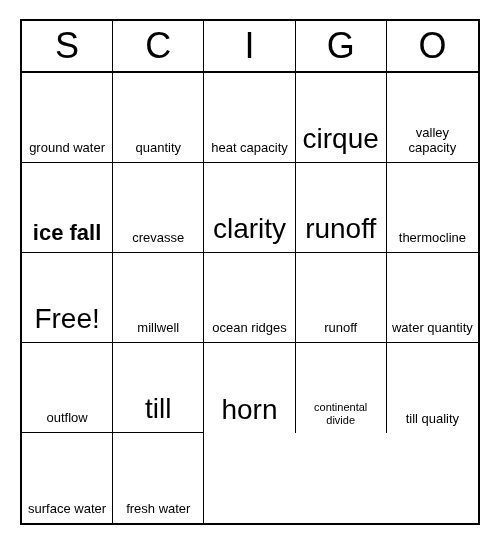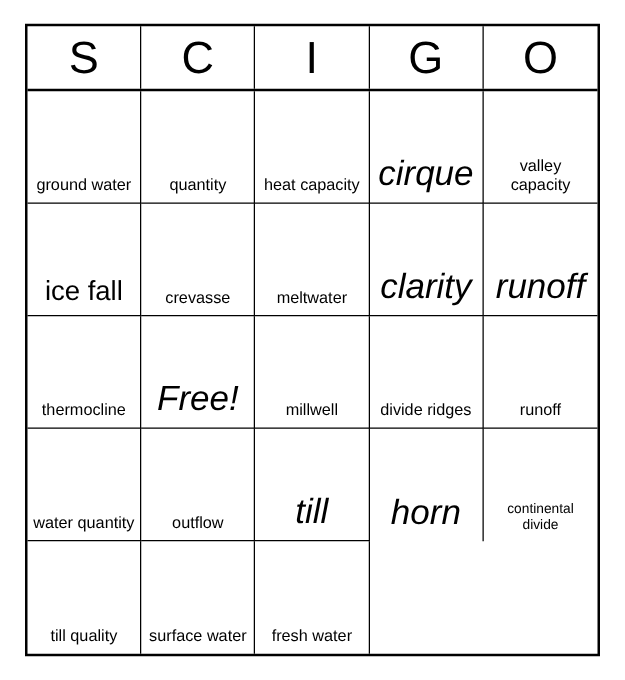--- a/index.html
+++ b/index.html
@@ -55,29 +55,27 @@
       border-right: none;
     }
     .bingo-cell:nth-last-child(-n+5) {
       border-bottom: none;
     }
     .cell-text {
       font-size: 13px;
     }
     .cell-text.large {
       font-size: 22px;
-      font-weight: normal;
+      font-weight: bold;
     }
     .cell-text.xlarge {
       font-size: 28px;
-      font-style: italic;
     }
     .cell-text.free {
       font-size: 28px;
-      font-style: italic;
     }
   </style>
 </head>
 <body>
 
 <div class="bingo-container">
   <div class="bingo-header">
   <div class="header-cell">S</div>
       <div class="header-cell">C</div>
       <div class="header-cell">I</div>
@@ -100,39 +98,36 @@
       <div class="bingo-cell">
         <span class="cell-text">valley capacity</span>
       </div>
       <div class="bingo-cell">
         <span class="cell-text large">ice fall</span>
       </div>
       <div class="bingo-cell">
         <span class="cell-text">crevasse</span>
       </div>
       <div class="bingo-cell">
-        <span class="cell-text">meltwater</span>
-      </div>
-      <div class="bingo-cell">
         <span class="cell-text xlarge">clarity</span>
       </div>
       <div class="bingo-cell">
         <span class="cell-text xlarge">runoff</span>
       </div>
       <div class="bingo-cell">
         <span class="cell-text">thermocline</span>
       </div>
       <div class="bingo-cell">
         <span class="cell-text free">Free!</span>
       </div>
       <div class="bingo-cell">
         <span class="cell-text">millwell</span>
       </div>
       <div class="bingo-cell">
-        <span class="cell-text">divide ridges</span>
+        <span class="cell-text">ocean ridges</span>
       </div>
       <div class="bingo-cell">
         <span class="cell-text">runoff</span>
       </div>
       <div class="bingo-cell">
         <span class="cell-text">water quantity</span>
       </div>
       <div class="bingo-cell">
         <span class="cell-text">outflow</span>
       </div>

